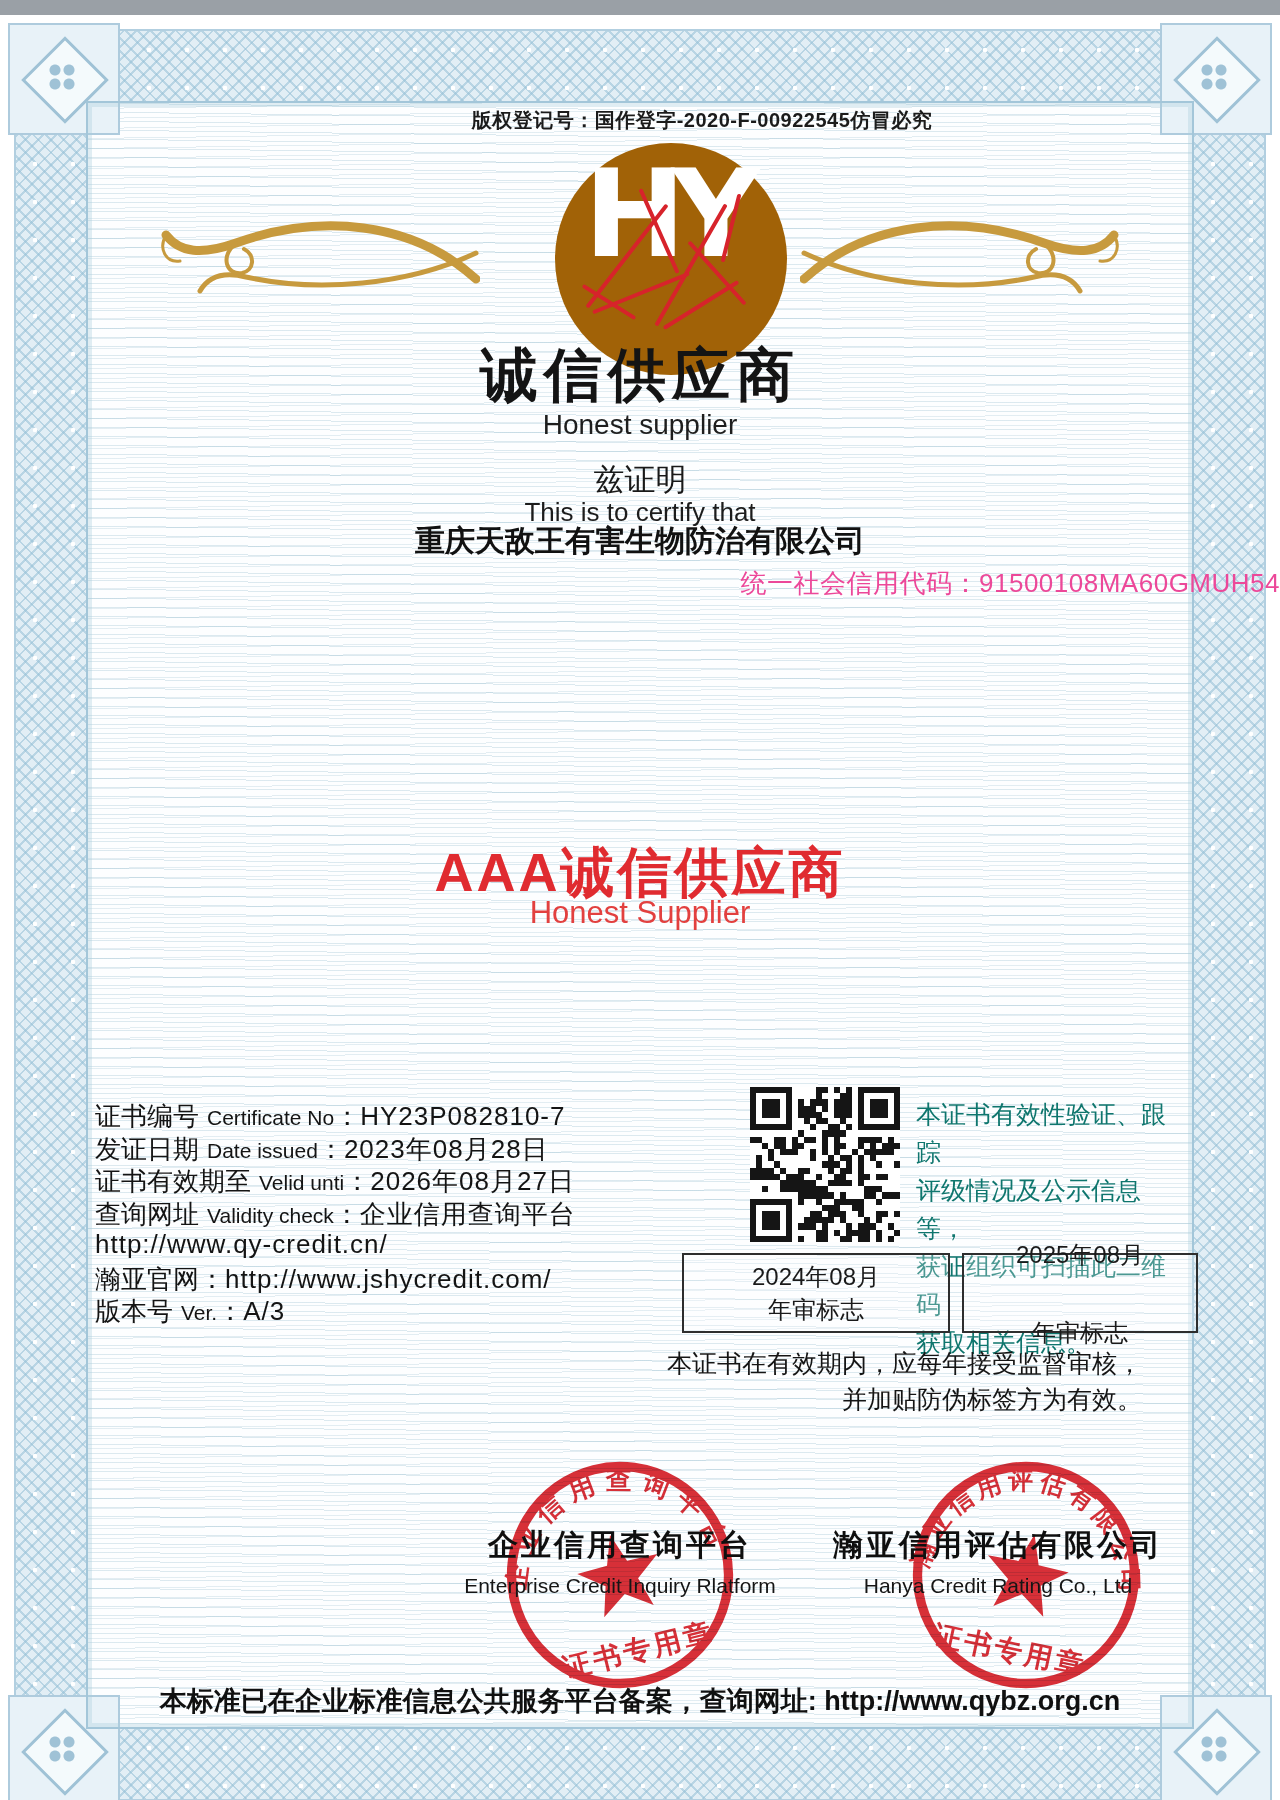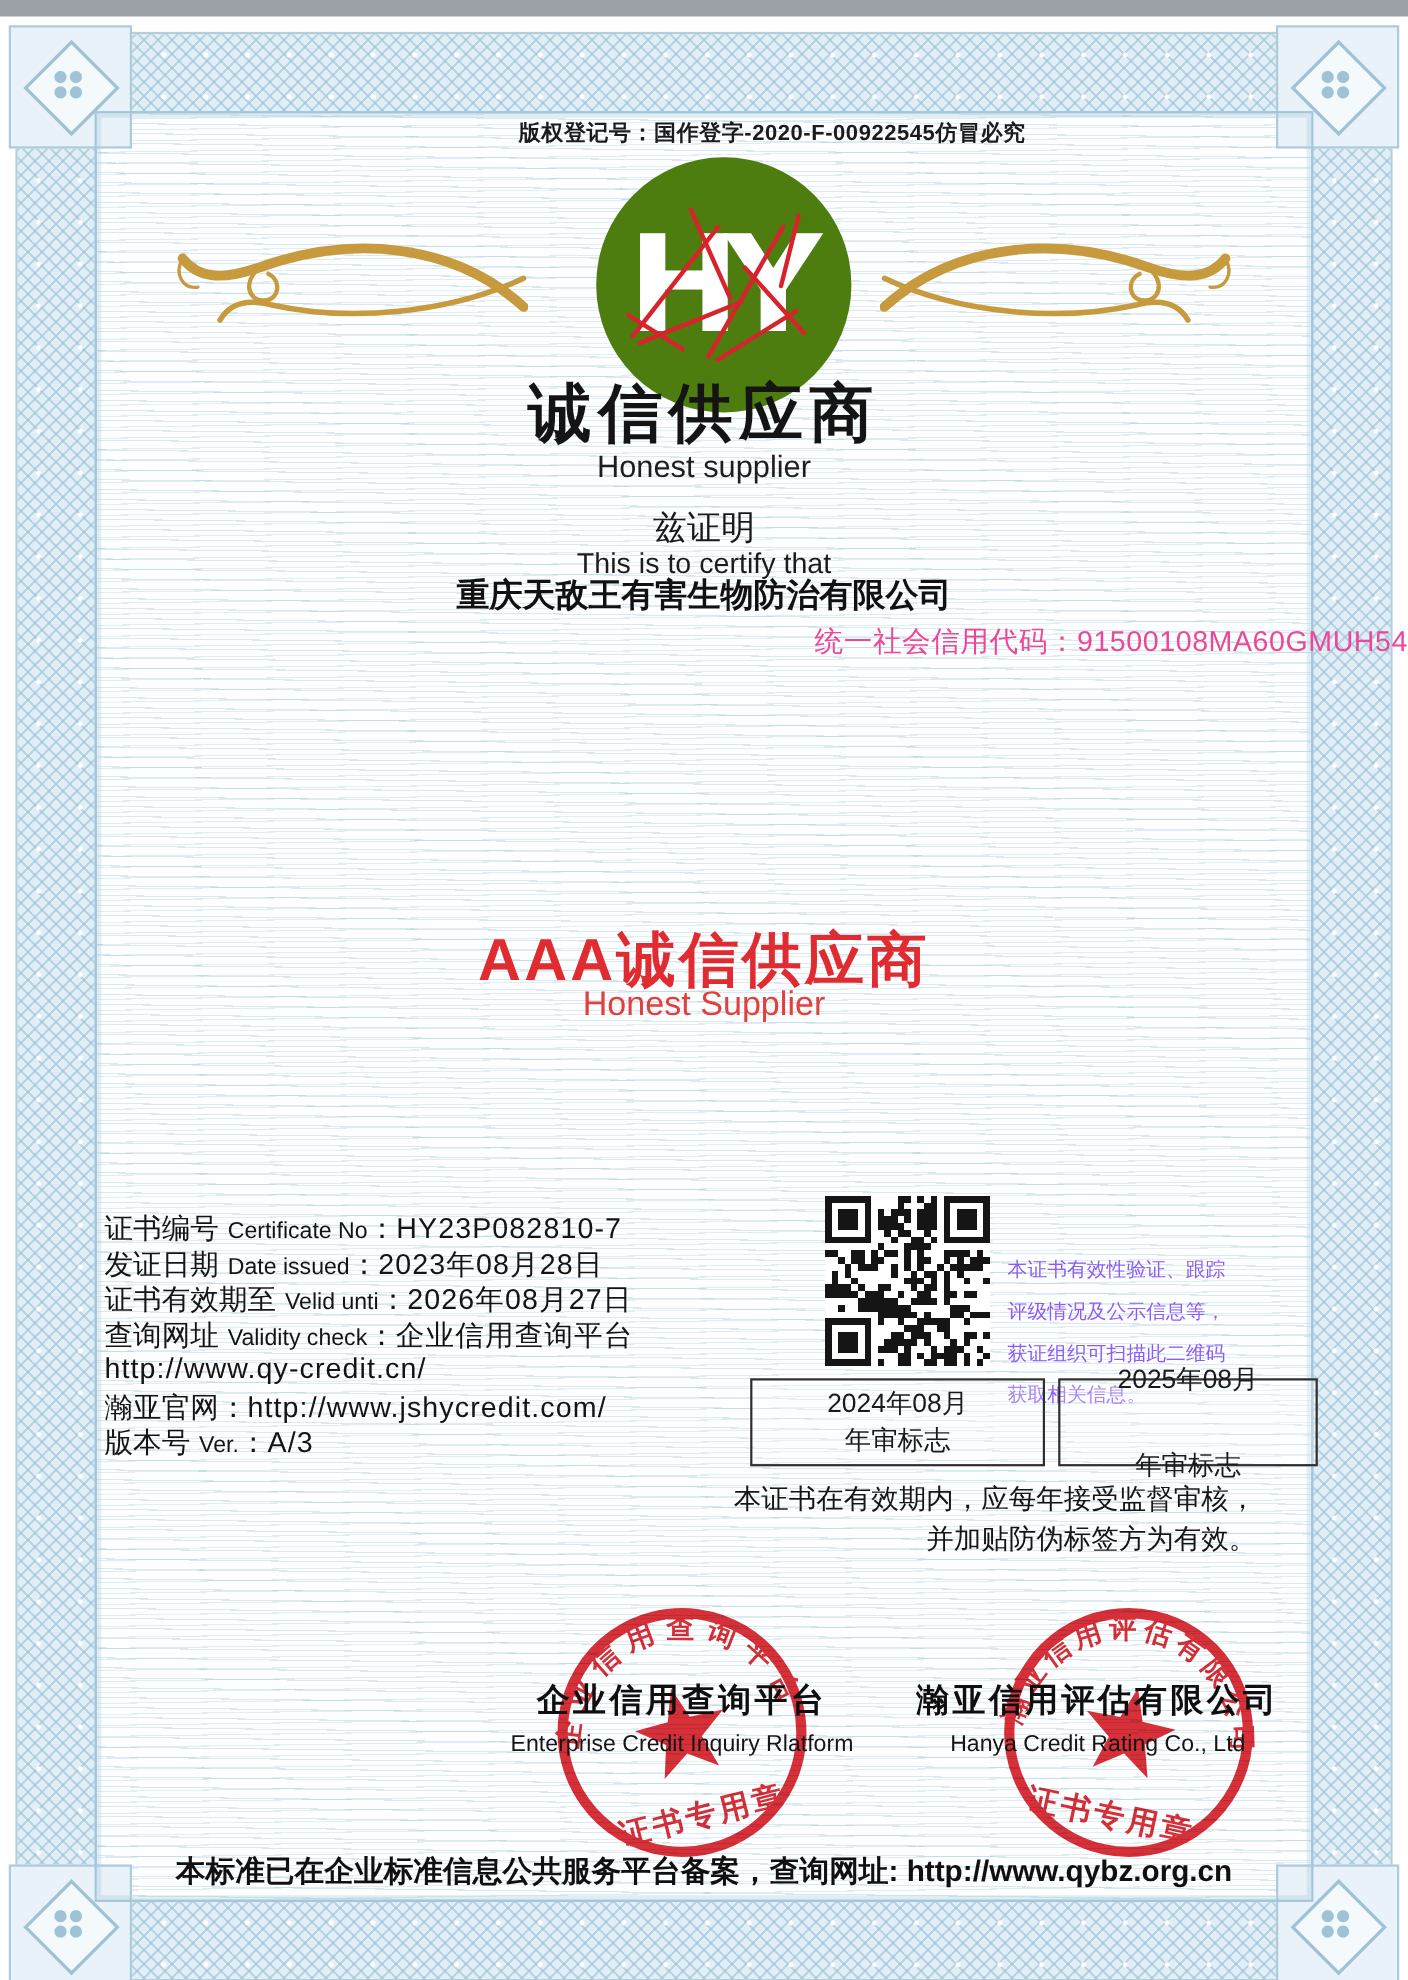--- a/index.html
+++ b/index.html
@@ -26,22 +26,22 @@
                  radial-gradient(circle at 21px 21px,#9fc2d6 5px,transparent 6px);}
   .c-tl{left:8px;top:8px;} .c-tr{right:8px;top:8px;} .c-bl{left:8px;bottom:8px;} .c-br{right:8px;bottom:8px;}
   .inner-border{position:absolute;inset:86px;border:2px solid #a3c6d9;box-shadow:inset 0 0 0 4px rgba(170,205,222,.35);pointer-events:none;}
   .guilloche{position:absolute;inset:88px;background:
       repeating-linear-gradient(180.7deg,transparent 0 4px,rgba(120,170,192,.25) 4px 5px,transparent 5px 9px),
       repeating-linear-gradient(179.2deg,transparent 0 5px,rgba(105,160,185,.18) 5px 6px,transparent 6px 10px),
       #fdfeff;}
   
   .copyright{position:absolute;left:0;right:0;top:92px;text-align:center;transform:translateX(62px);
       font-size:20px;font-weight:700;color:#1b1b1b;letter-spacing:.5px;}
-  .logo-circle{position:absolute;left:542px;top:128px;width:232px;height:232px;border-radius:50%;
-      background:#4d7c0f;display:flex;align-items:center;justify-content:center;}
+  .logo-circle{position:absolute;left:555px;top:128px;width:232px;height:232px;border-radius:50%;
+      background:#a16207;display:flex;align-items:flex-start;justify-content:center;}
   .logo-mono{font-size:122px;font-weight:800;color:#ffffff;letter-spacing:-14px;transform:translateX(-6px);
       font-family:"DejaVu Sans","Liberation Sans",sans-serif;}
   .logo-cracks{position:absolute;left:36px;top:36px;width:160px;height:160px;}
   .crack{position:absolute;background:#d7232b;width:4px;border-radius:2px;}
   .k1{height:130px;left:34px;top:12px;transform:rotate(38deg);}
   .k2{height:92px;left:66px;top:6px;transform:rotate(-24deg);}
   .k3{height:140px;left:98px;top:16px;transform:rotate(30deg);}
   .k4{height:84px;left:124px;top:52px;transform:rotate(-42deg);}
   .k5{height:104px;left:48px;top:62px;transform:rotate(68deg);}
   .k6{height:70px;left:138px;top:14px;transform:rotate(14deg);}
@@ -62,21 +62,21 @@
   .award-en{position:absolute;left:0;right:0;top:880px;text-align:center;font-size:31px;color:#e2403f;}
   
   .details{position:absolute;left:95px;top:1084px;width:560px;}
   .dline{height:32.5px;font-size:26px;white-space:nowrap;color:#141414;}
   .dline .en{font-size:21px;margin-left:8px;}
   .dline .en:empty{margin-left:0;}
   .dline .val{letter-spacing:1px;}
   
   .qr{position:absolute;left:750px;top:1072px;width:150px;height:155px;background:#fff;}
   .qr svg{display:block;width:100%;height:100%;}
-  .qr-info{position:absolute;left:916px;top:1120px;width:250px;font-size:18px;line-height:38px;color:#8b5cf6;}
+  .qr-info{position:absolute;left:916px;top:1080px;width:250px;font-size:25px;line-height:38px;color:#0f766e;}
   .abox{position:absolute;top:1238px;height:80px;border:2px solid #2e2e2e;box-sizing:border-box;
       display:flex;flex-direction:column;align-items:center;justify-content:center;font-size:24px;
       line-height:33px;color:#1a1a1a;background:rgba(255,255,255,.25);}
   .abox1{left:682px;width:268px;} .abox2{left:962px;width:236px;gap:45px;}
   .note{position:absolute;right:138px;top:1330px;text-align:right;font-size:25px;line-height:36px;color:#151515;}
   
   .seal{position:absolute;width:248px;height:248px;mix-blend-mode:multiply;opacity:.94;}
   .seal-left{left:496px;top:1436px;transform:rotate(-14deg);}
   .seal-right{left:902px;top:1436px;transform:rotate(12deg);}
   .issuer{position:absolute;top:1510px;text-align:center;z-index:3;}

